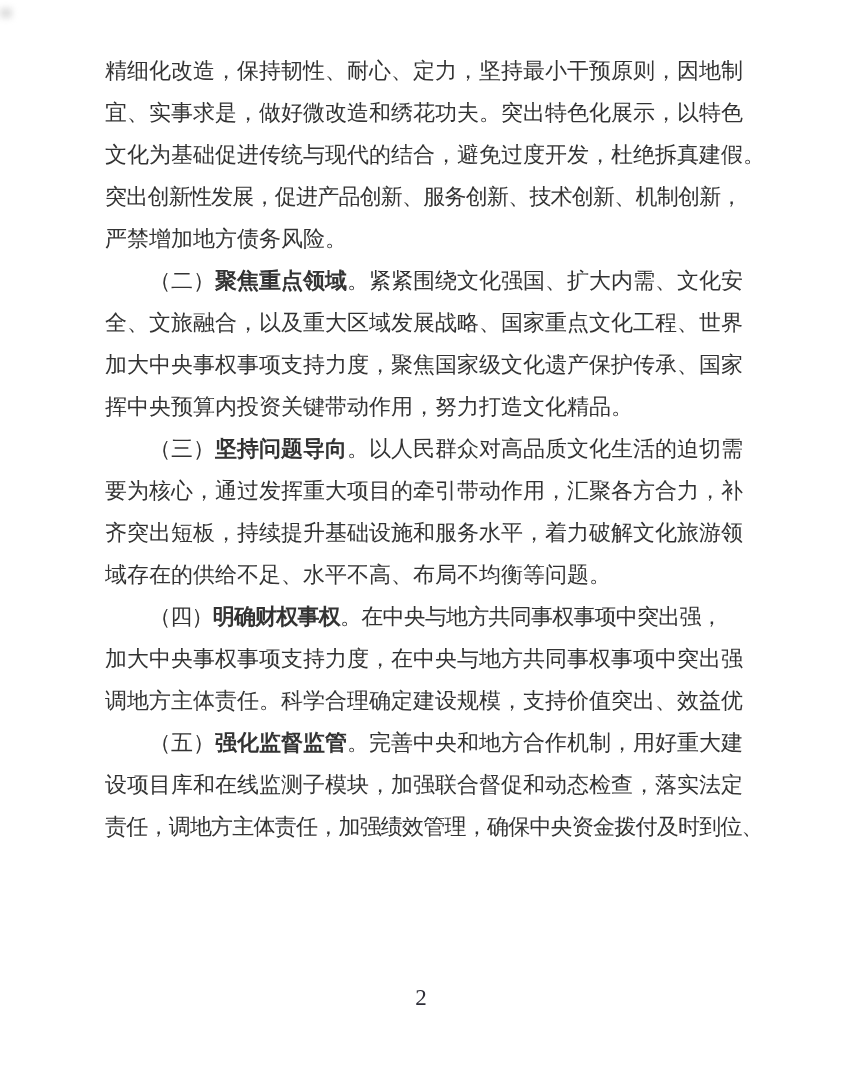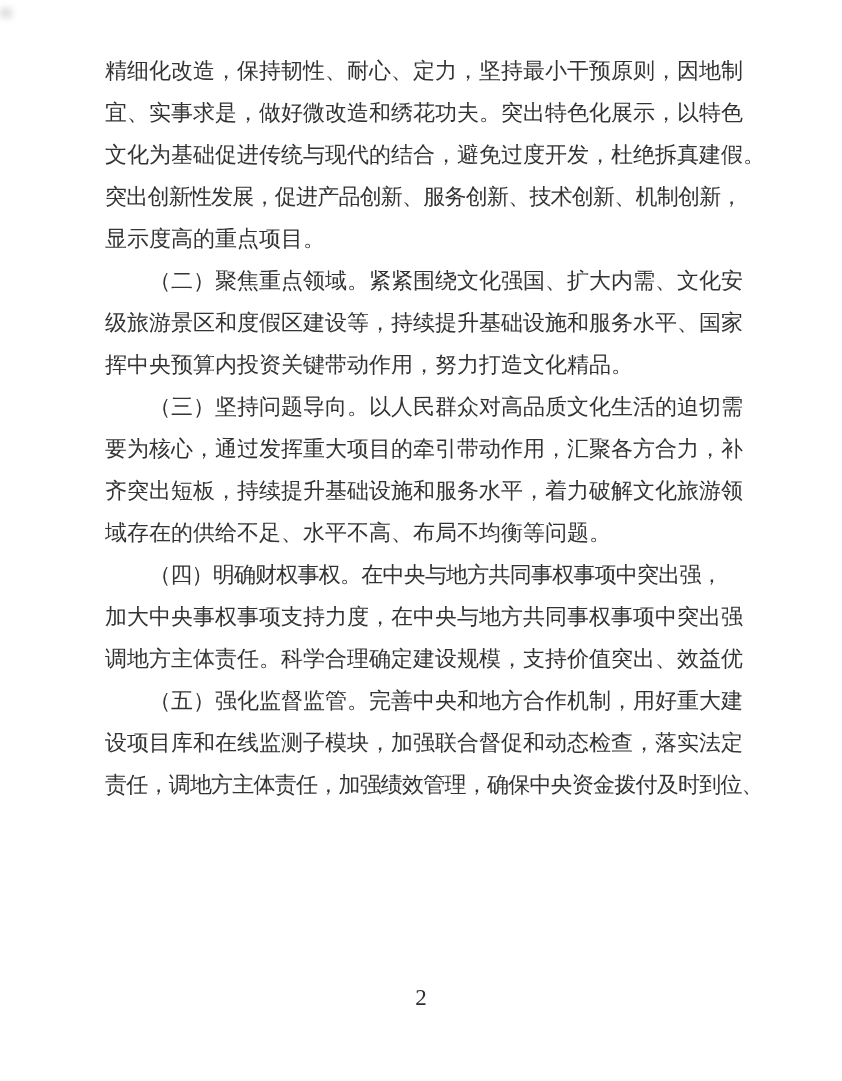--- a/index.html
+++ b/index.html
@@ -42,21 +42,21 @@
   .line.indent {
     text-indent: 44px;
   }
   .line.tight {
     letter-spacing: -0.78px;
   }
   .seg {
     font-weight: normal;
   }
   .seg-bold {
-    font-weight: normal;
+    font-weight: bold;
   }
   .page-number {
     position: absolute;
     left: 0;
     top: 983px;
     width: 100%;
     text-align: center;
     font-size: 23px;
     line-height: 30px;
     color: #2e2e38;
@@ -65,23 +65,24 @@
 </head>
 <body>
 
 <div class="page">
   <div class="scan-artifact"></div>
   <main class="textblock">
       <div class="line"><span class="seg">精细化改造，保持韧性、耐心、定力，坚持最小干预原则，因地制</span></div>
       <div class="line"><span class="seg">宜、实事求是，做好微改造和绣花功夫。突出特色化展示，以特色</span></div>
       <div class="line"><span class="seg">文化为基础促进传统与现代的结合，避免过度开发，杜绝拆真建假。</span></div>
       <div class="line tight"><span class="seg">突出创新性发展，促进产品创新、服务创新、技术创新、机制创新，</span></div>
-      <div class="line"><span class="seg">显示度高的重点项目。</span></div>
+      <div class="line"><span class="seg">严禁增加地方债务风险。</span></div>
       <div class="line indent"><span class="seg">（二）</span><span class="seg seg-bold">聚焦重点领域</span><span class="seg">。紧紧围绕文化强国、扩大内需、文化安</span></div>
-      <div class="line"><span class="seg">级旅游景区和度假区建设等，持续提升基础设施和服务水平、国家</span></div>
+      <div class="line"><span class="seg">全、文旅融合，以及重大区域发展战略、国家重点文化工程、世界</span></div>
+      <div class="line"><span class="seg">加大中央事权事项支持力度，聚焦国家级文化遗产保护传承、国家</span></div>
       <div class="line"><span class="seg">挥中央预算内投资关键带动作用，努力打造文化精品。</span></div>
       <div class="line indent"><span class="seg">（三）</span><span class="seg seg-bold">坚持问题导向</span><span class="seg">。以人民群众对高品质文化生活的迫切需</span></div>
       <div class="line"><span class="seg">要为核心，通过发挥重大项目的牵引带动作用，汇聚各方合力，补</span></div>
       <div class="line"><span class="seg">齐突出短板，持续提升基础设施和服务水平，着力破解文化旅游领</span></div>
       <div class="line"><span class="seg">域存在的供给不足、水平不高、布局不均衡等问题。</span></div>
       <div class="line indent tight"><span class="seg">（四）</span><span class="seg seg-bold">明确财权事权</span><span class="seg">。在中央与地方共同事权事项中突出强，</span></div>
       <div class="line"><span class="seg">加大中央事权事项支持力度，在中央与地方共同事权事项中突出强</span></div>
       <div class="line"><span class="seg">调地方主体责任。科学合理确定建设规模，支持价值突出、效益优</span></div>
       <div class="line indent"><span class="seg">（五）</span><span class="seg seg-bold">强化监督监管</span><span class="seg">。完善中央和地方合作机制，用好重大建</span></div>
       <div class="line"><span class="seg">设项目库和在线监测子模块，加强联合督促和动态检查，落实法定</span></div>

